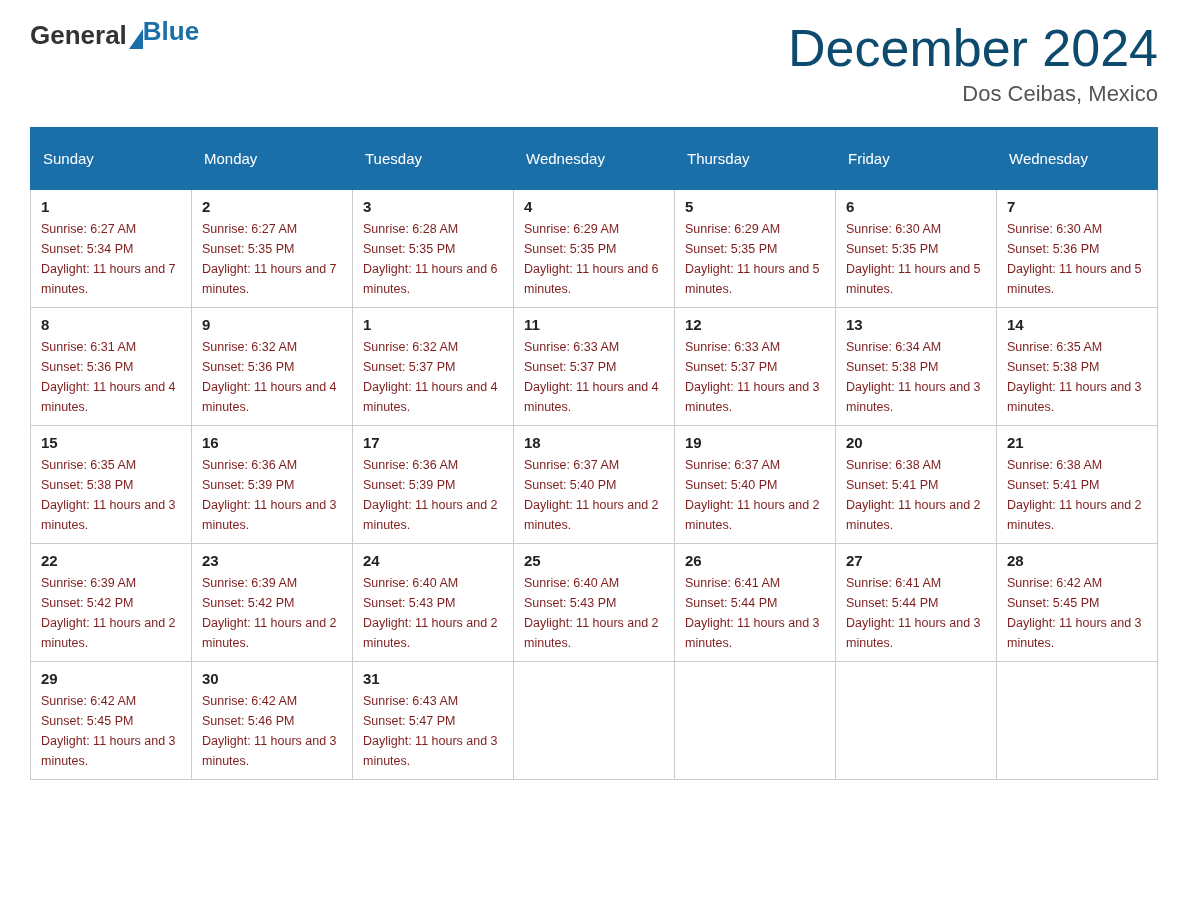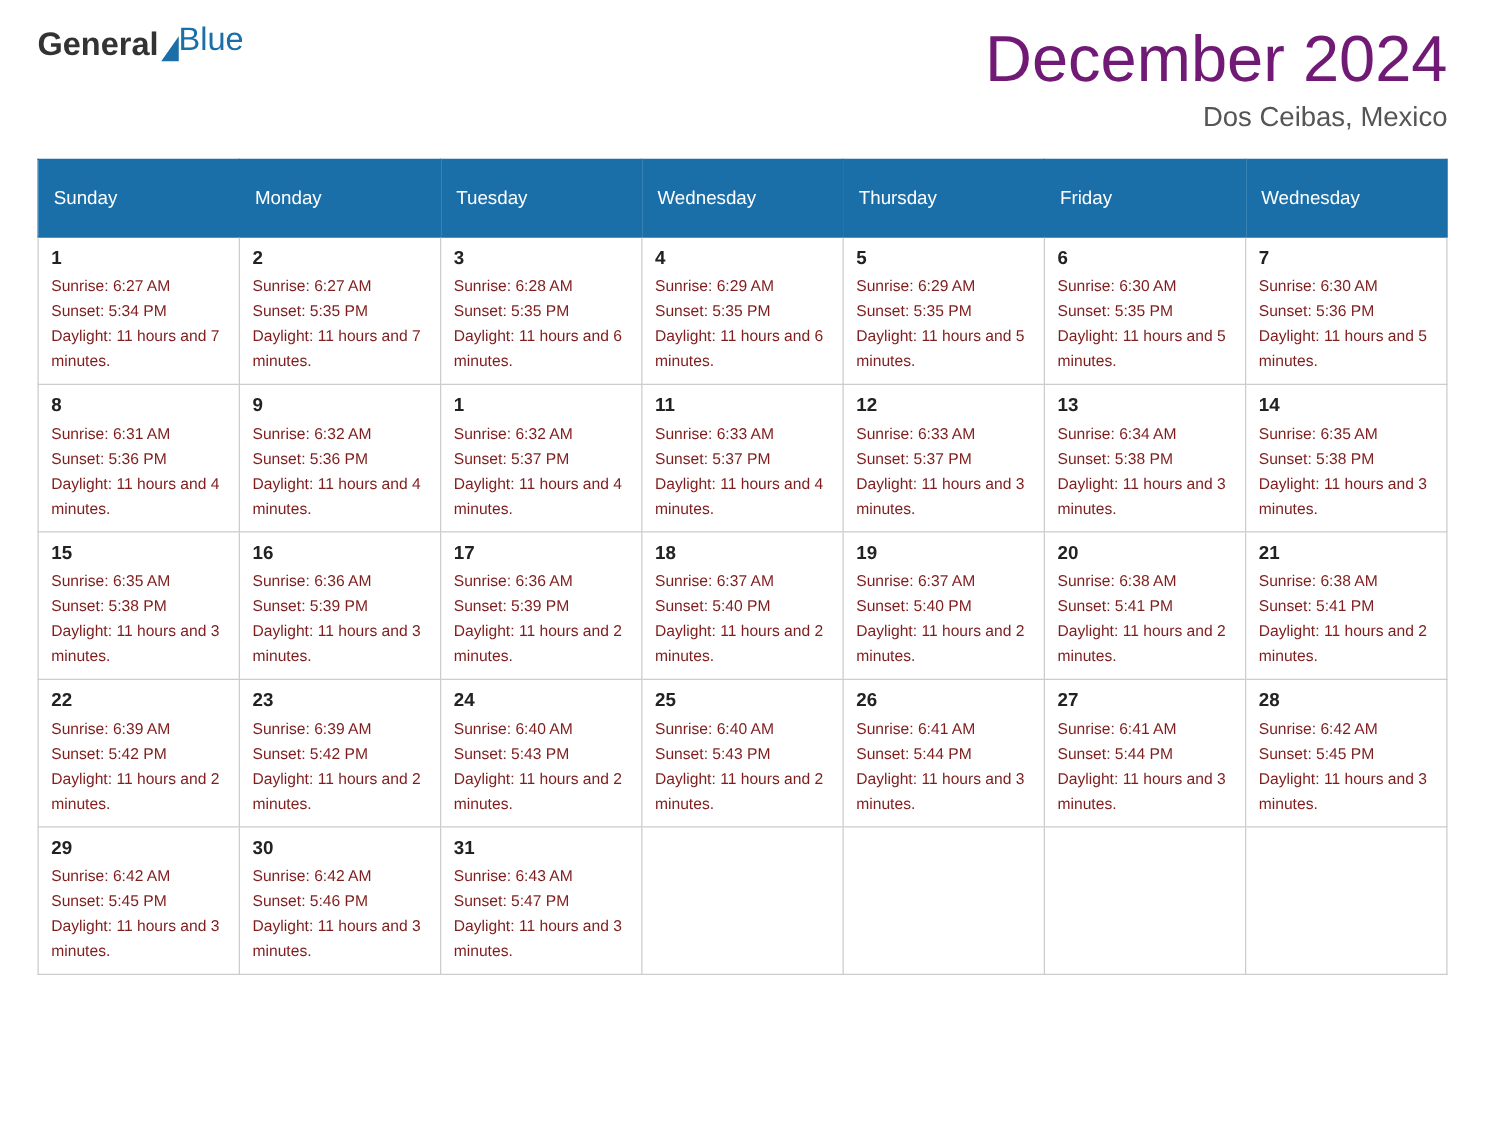--- a/index.html
+++ b/index.html
@@ -33,31 +33,31 @@
     }
     .logo-triangle {
       width: 0;
       height: 0;
       border-left: 14px solid transparent;
       border-bottom: 20px solid #1a6fa8;
       margin-top: 6px;
     }
     .logo-blue {
       font-size: 26px;
-      font-weight: normal;
+      font-weight: bold;
       color: #1a6fa8;
       margin-top: -4px;
     }
     .title-section {
       text-align: right;
     }
     .main-title {
       font-size: 52px;
       font-weight: 300;
-      color: #701a75;
+      color: #0c4a6e;
       line-height: 1.1;
     }
     .subtitle {
       font-size: 22px;
       color: #555;
       margin-top: 4px;
     }
     .calendar {
       width: 100%;
       border-collapse: collapse;

